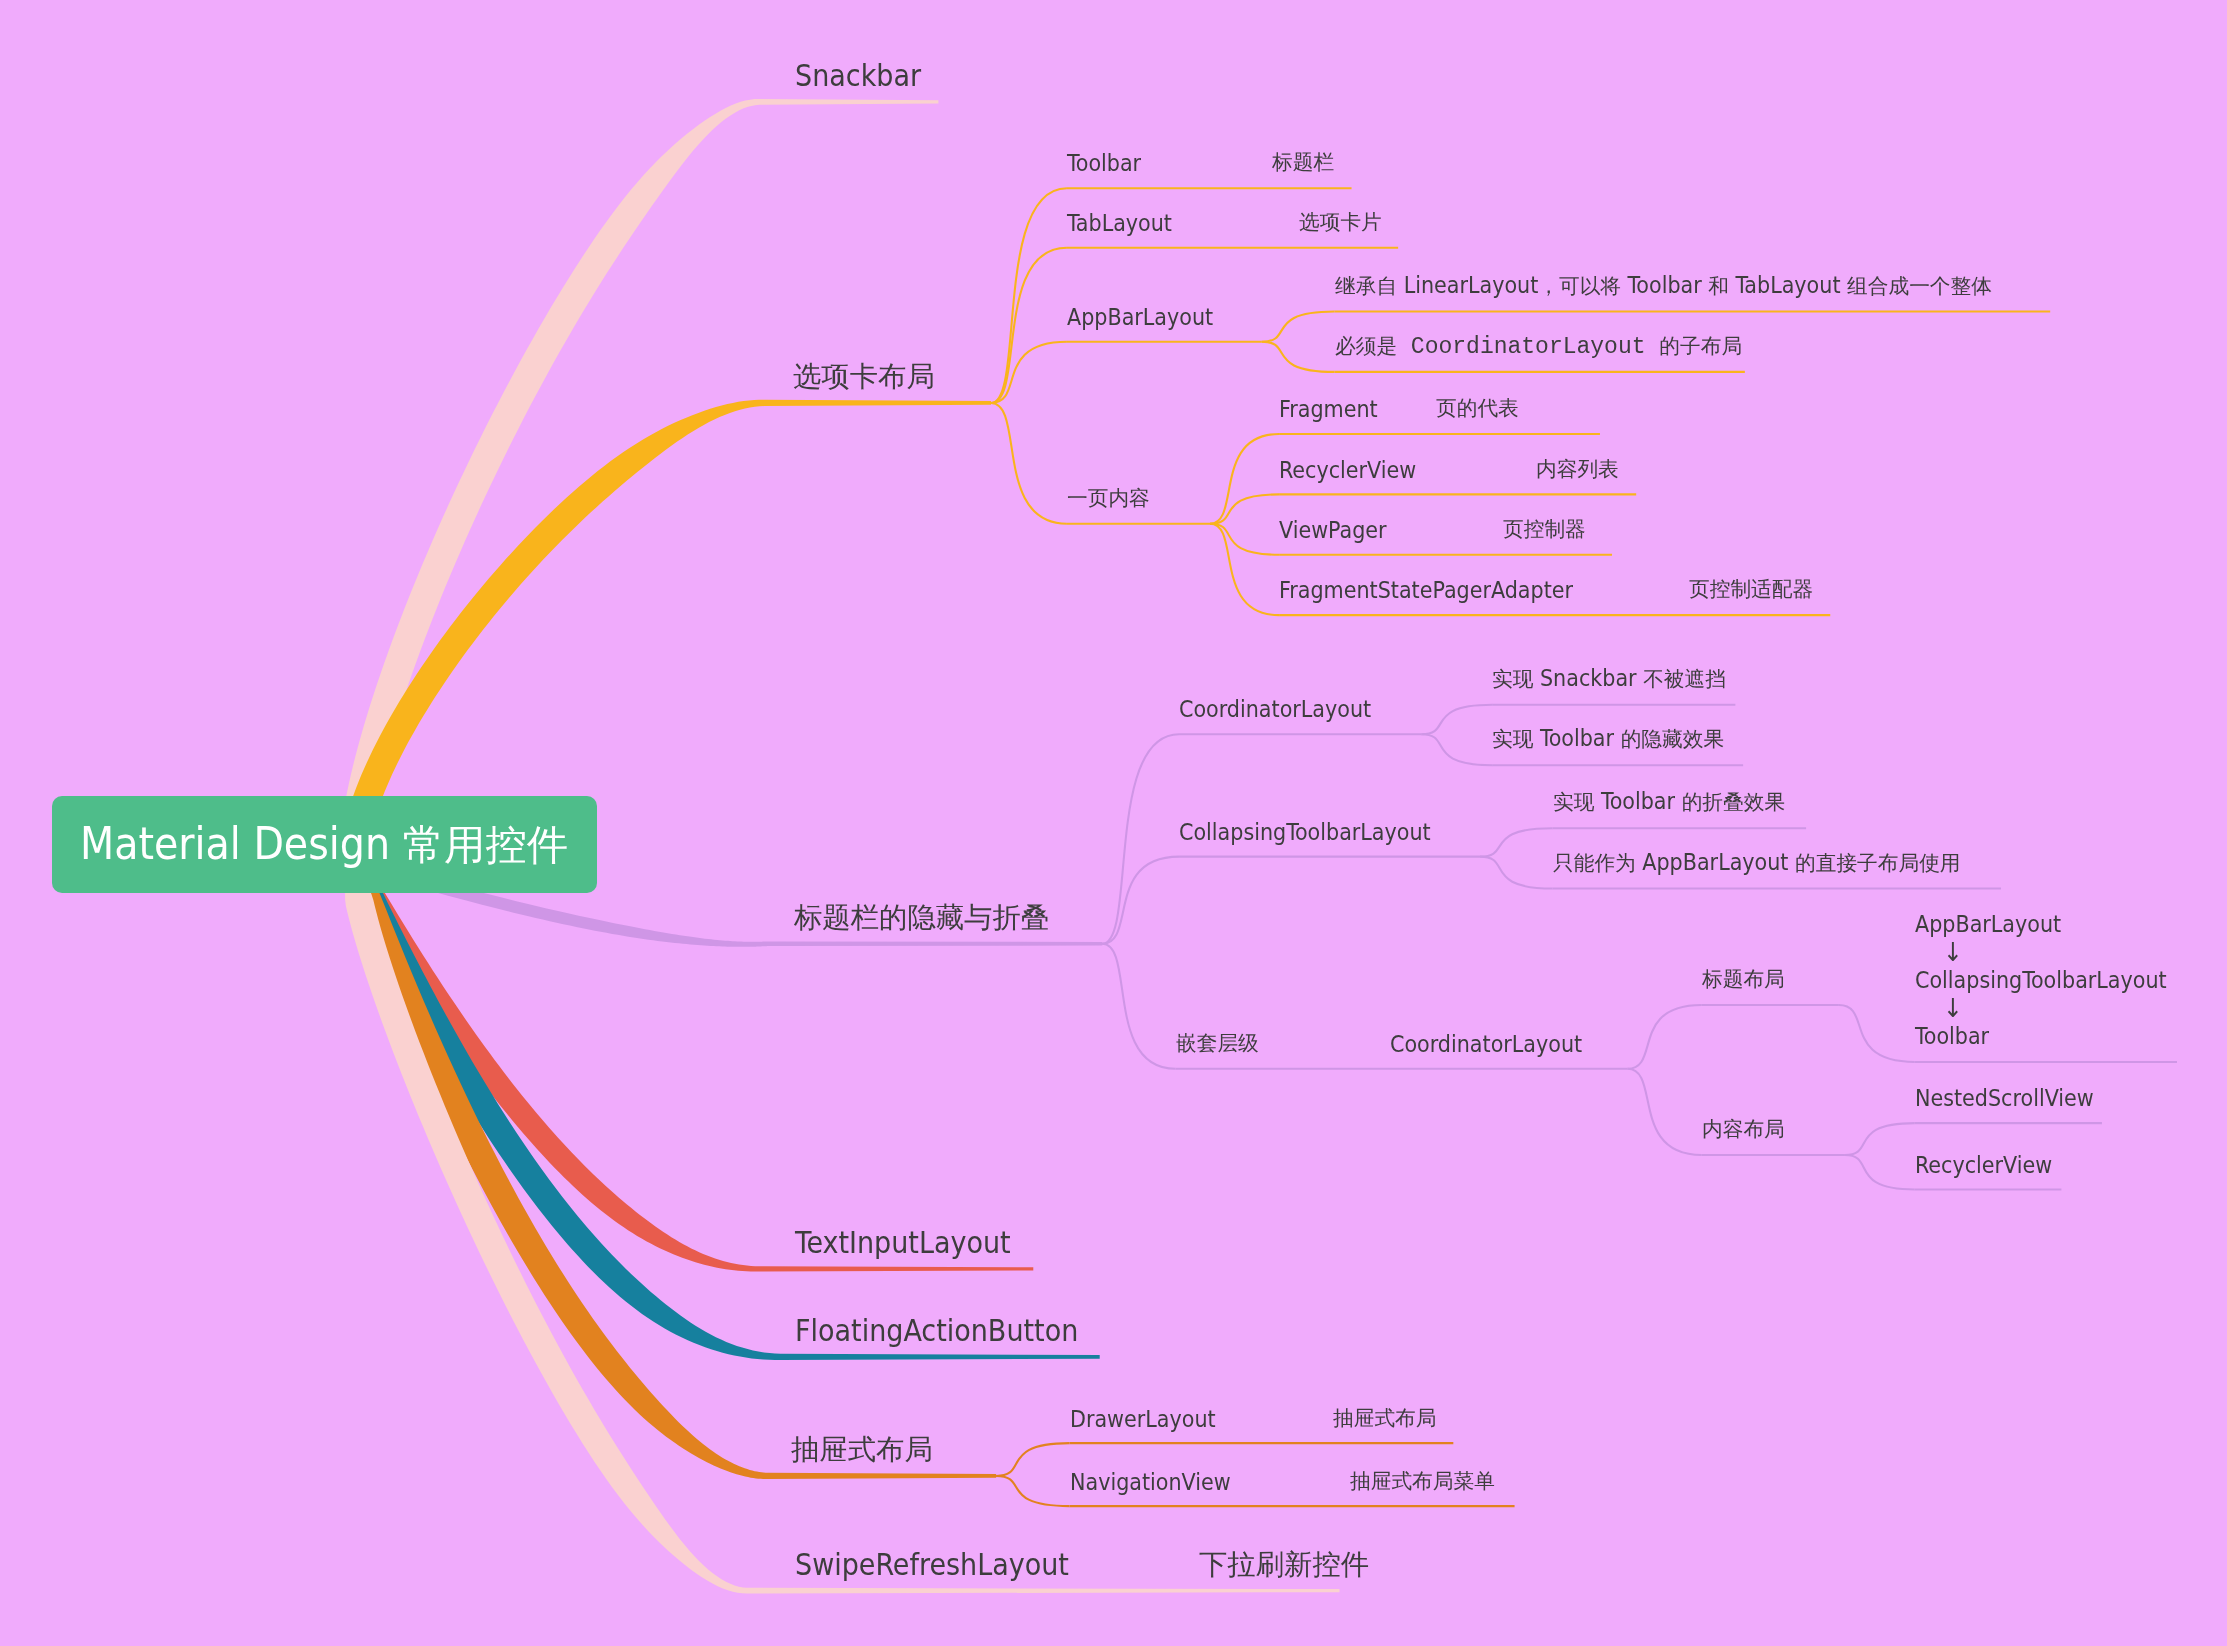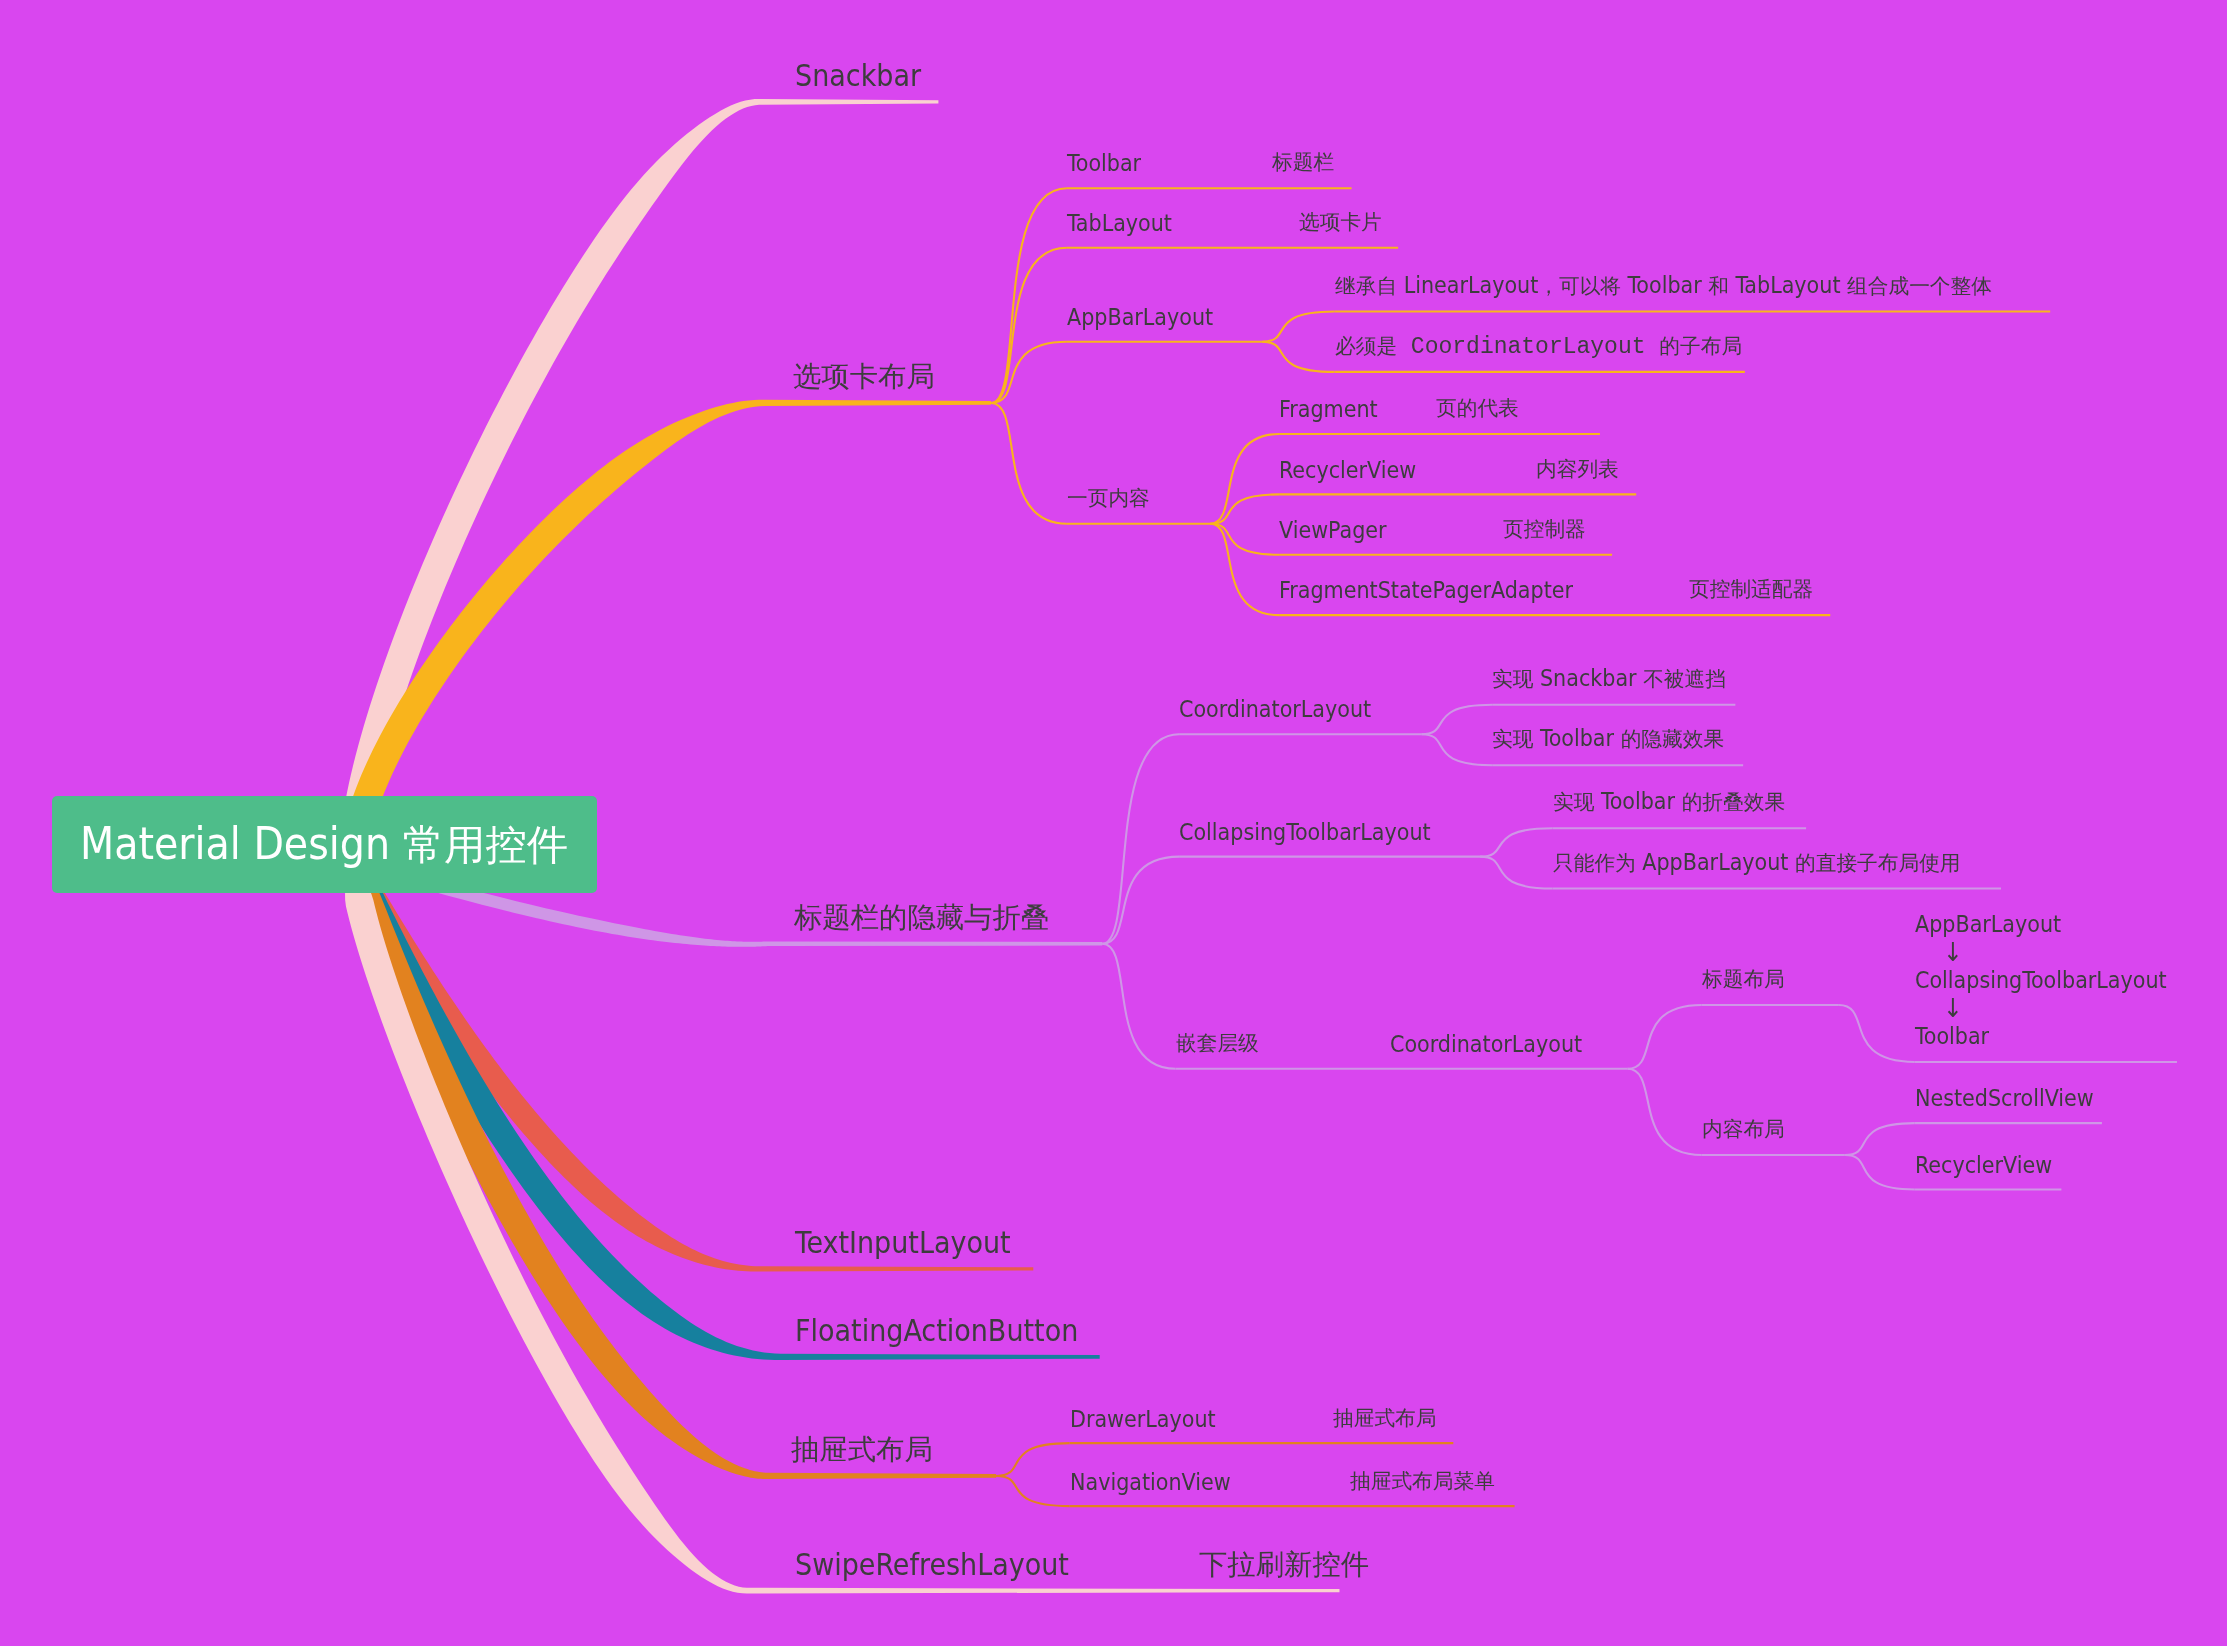--- a/index.html
+++ b/index.html
@@ -2,29 +2,29 @@
 <html style="font-size:14px"><head>
 <meta charset="utf-8">
 <title>Material Design 常用控件</title>
 <style>
   html,body{margin:0;padding:0;}
   body{
     width:2227px;height:1646px;overflow:hidden;
     background:#f4f4f4;
     font-family:"DejaVu Sans",sans-serif;font-stretch:condensed;
   }
-  #stage{position:relative;width:2227px;height:1646px;background:#d946ef;}
+  #stage{position:relative;width:2227px;height:1646px;background:#f0abfc;}
   #wires{position:absolute;left:0;top:0;}
   .node{position:absolute;white-space:nowrap;color:#3d3d3d;}
   .lvl1{font-size:30px;}
   .lvl2,.lvl3,.lvl4{font-size:23px;}
   .cjk{font-size:0.90em;position:relative;top:0.015em;}
   .lvl1 .cjk{font-size:0.945em;top:0.075em;}
   #root-node{
-    position:absolute;background:#4ebd8a;border-radius:5px;
+    position:absolute;background:#4ebd8a;border-radius:10px;
     color:#fff;font-size:44px;
     display:flex;align-items:center;box-sizing:border-box;
   }
   #root-label{padding-left:28px;}
   #root-node .cjk{font-size:0.94em;position:relative;top:0.02em;}
   .ml{line-height:28px;}
   .ml .arrow{padding-left:28px;font-size:26px;line-height:28px;}
 </style>
 </head>
 <body>

